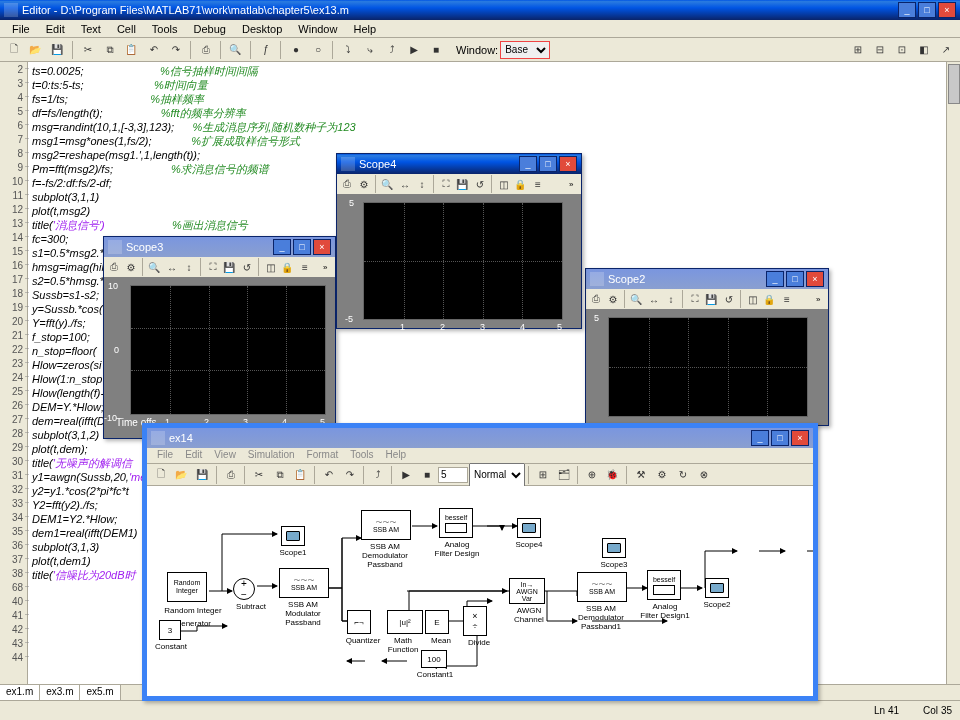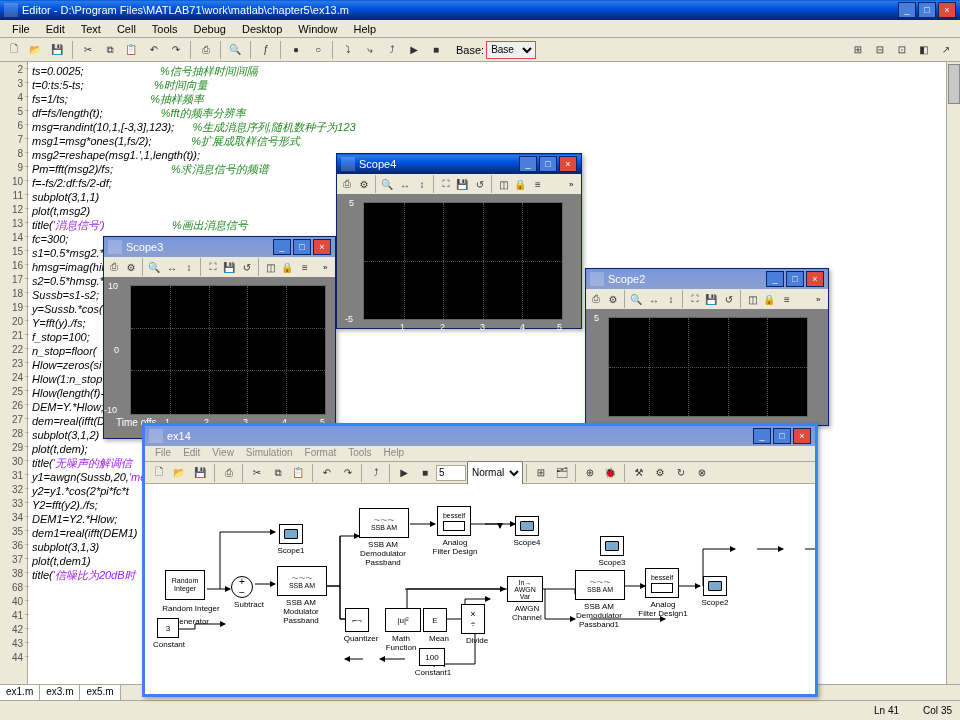--- a/index.html
+++ b/index.html
@@ -48,21 +48,21 @@
 .scope-tb .tbtn { width: 16px; height: 16px; }
 .scope-tb .menu-arrow { margin-left: auto; width: 10px; font-size: 8px; cursor: pointer; }
 .scope-plot { background: #808080; padding: 8px; position: relative; }
 .plot-canvas { background: #000; border: 1px solid #666; position: relative; }
 .plot-canvas .gridline-h { position: absolute; left: 0; right: 0; border-top: 1px dotted #555; }
 .plot-canvas .gridline-v { position: absolute; top: 0; bottom: 0; border-left: 1px dotted #555; }
 .axis-label { position: absolute; color: #fff; font-size: 9px; }
 .time-offset { color: #fff; font-size: 10px; padding: 2px 4px; }
 
 
-.simulink-win { position: absolute; background: #84cc16; border: 3px solid #3b82f6; box-shadow: 2px 2px 4px rgba(0,0,0,0.3); }
+.simulink-win { position: absolute; background: #84cc16; border: 5px solid #3b82f6; box-shadow: 2px 2px 4px rgba(0,0,0,0.3); }
 .simulink-win .titlebar { background: linear-gradient(to bottom, #7a96df, #8a9fd0); }
 .sim-menubar { background: #ece9d8; height: 16px; display: flex; padding: 0 4px; font-size: 10px; border-bottom: 1px solid #aca899; color: #888; }
 .sim-menubar span { padding: 1px 6px; }
 .sim-toolbar { background: #ece9d8; height: 22px; display: flex; align-items: center; padding: 1px 4px; gap: 1px; border-bottom: 1px solid #aca899; }
 .sim-toolbar input.simtime { width: 30px; height: 16px; font-size: 10px; border: 1px solid #aca899; padding: 0 2px; }
 .sim-toolbar select.simmode { width: 56px; height: 24px; font-size: 10px; }
 .sim-canvas { background: #fff; position: relative; height: 210px; overflow: hidden; }
 
 
 .sblock { position: absolute; border: 1px solid #000; background: #fff; font-size: 8px; text-align: center; display: flex; flex-direction: column; align-items: center; justify-content: center; }
@@ -120,21 +120,21 @@
     <div class="tbtn">ƒ</div>
     <div class="tsep"></div>
     <div class="tbtn">●</div>
     <div class="tbtn">○</div>
     <div class="tsep"></div>
     <div class="tbtn">⤵</div>
     <div class="tbtn">⤷</div>
     <div class="tbtn">⤴</div>
     <div class="tbtn">▶</div>
     <div class="tbtn">■</div>
-    <span class="stack-label">Base:</span>
+    <span class="stack-label">Window:</span>
     <select class="stack-sel"><option>Base</option></select>
     <div class="right-tbtns">
       <div class="tbtn">⊞</div>
       <div class="tbtn">⊟</div>
       <div class="tbtn">⊡</div>
       <div class="tbtn">◧</div>
       <div class="tbtn">↗</div>
     </div>
   </div>
 
@@ -234,21 +234,21 @@
       <div class="plot-canvas" style="width:196px; height:130px;">
         <div class="gridline-h" style="top:33%"></div>
         <div class="gridline-h" style="top:66%"></div>
         <div class="gridline-v" style="left:20%"></div>
         <div class="gridline-v" style="left:40%"></div>
         <div class="gridline-v" style="left:60%"></div>
         <div class="gridline-v" style="left:80%"></div>
       </div>
       <span class="axis-label" style="left:-4px; top:-4px;">10</span>
       <span class="axis-label" style="left:2px; top:60px;">0</span>
-      <span class="axis-label" style="left:-8px; top:120px;">-10</span>
+      <span class="axis-label" style="left:-8px; top:128px;">-10</span>
       <span class="axis-label" style="left:53px; top:132px;">1</span>
       <span class="axis-label" style="left:92px; top:132px;">2</span>
       <span class="axis-label" style="left:131px; top:132px;">3</span>
       <span class="axis-label" style="left:170px; top:132px;">4</span>
       <span class="axis-label" style="left:208px; top:132px;">5</span>
     </div>
     <div class="time-offset">Time offs</div>
   </div>
 </div>
 

